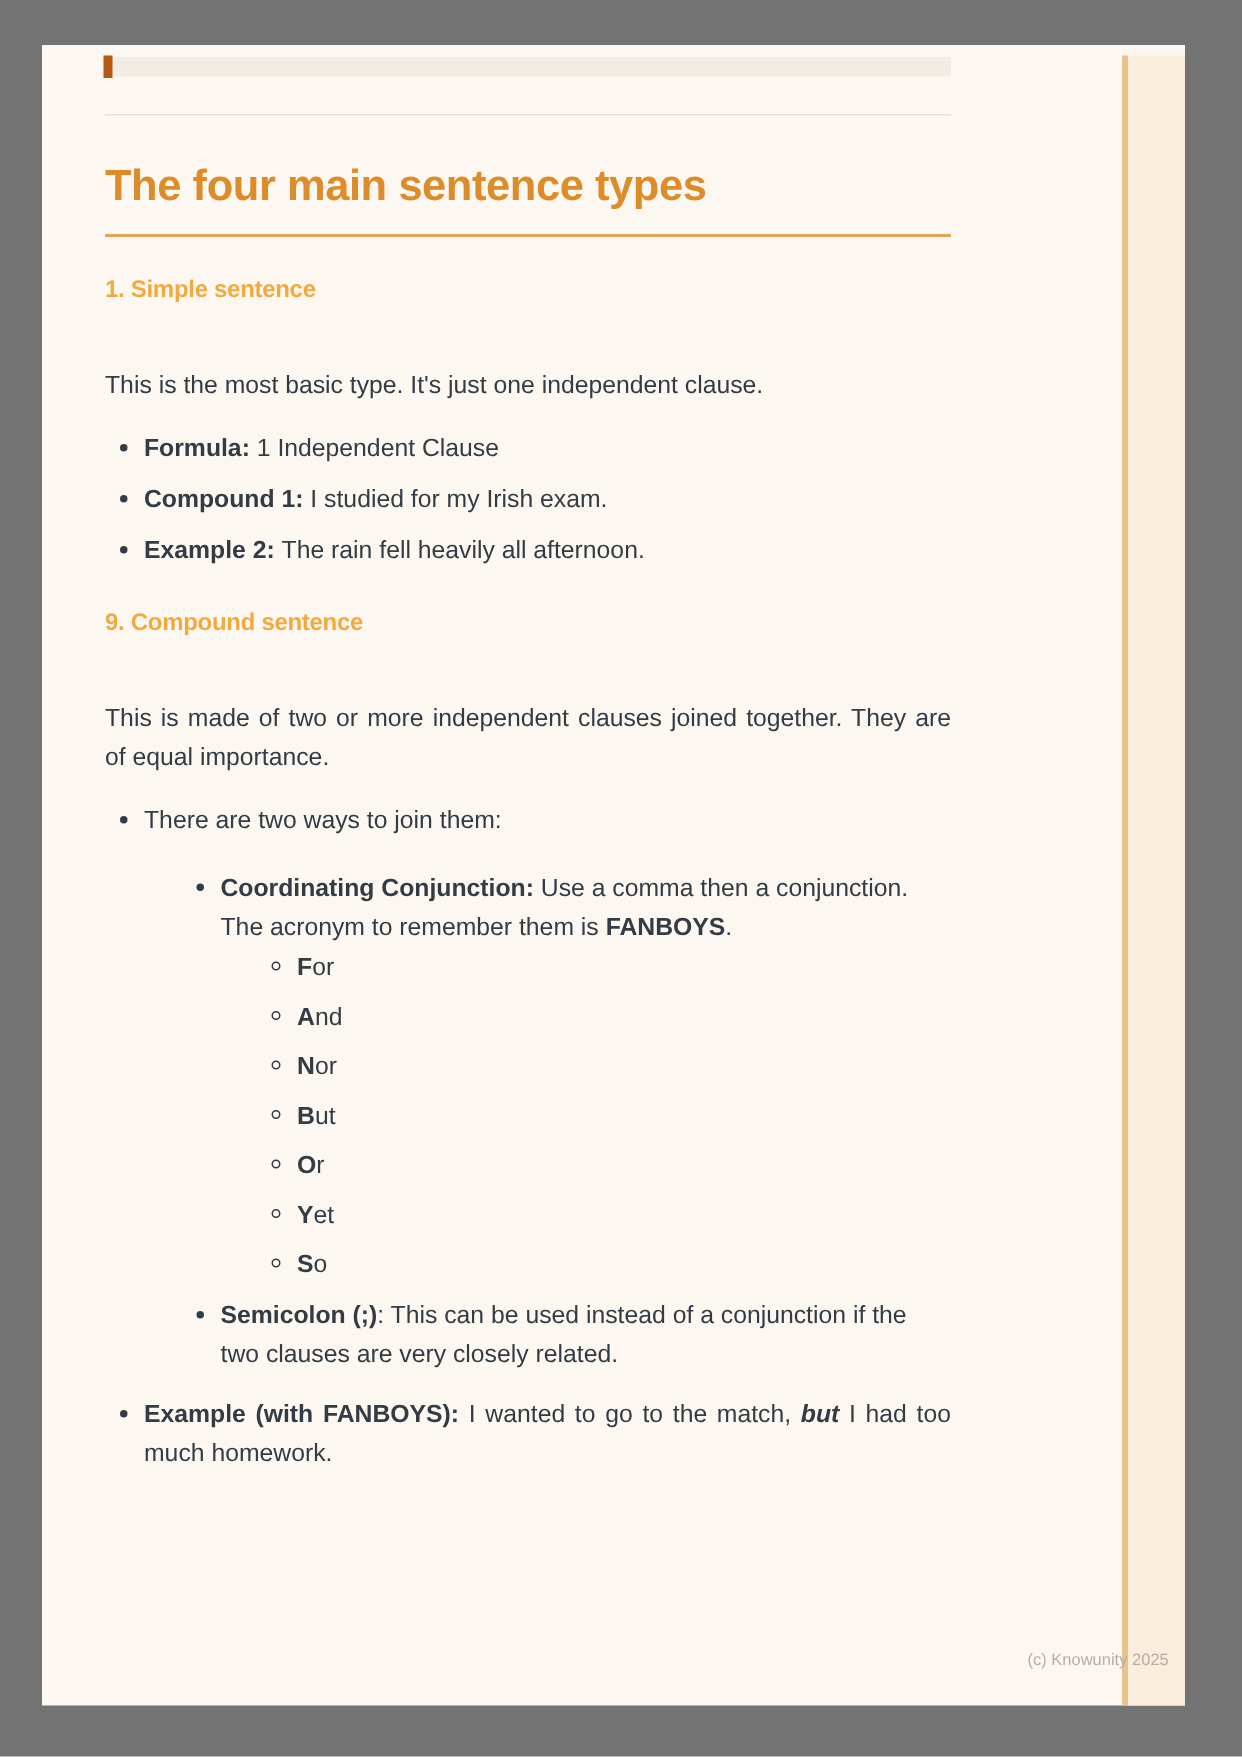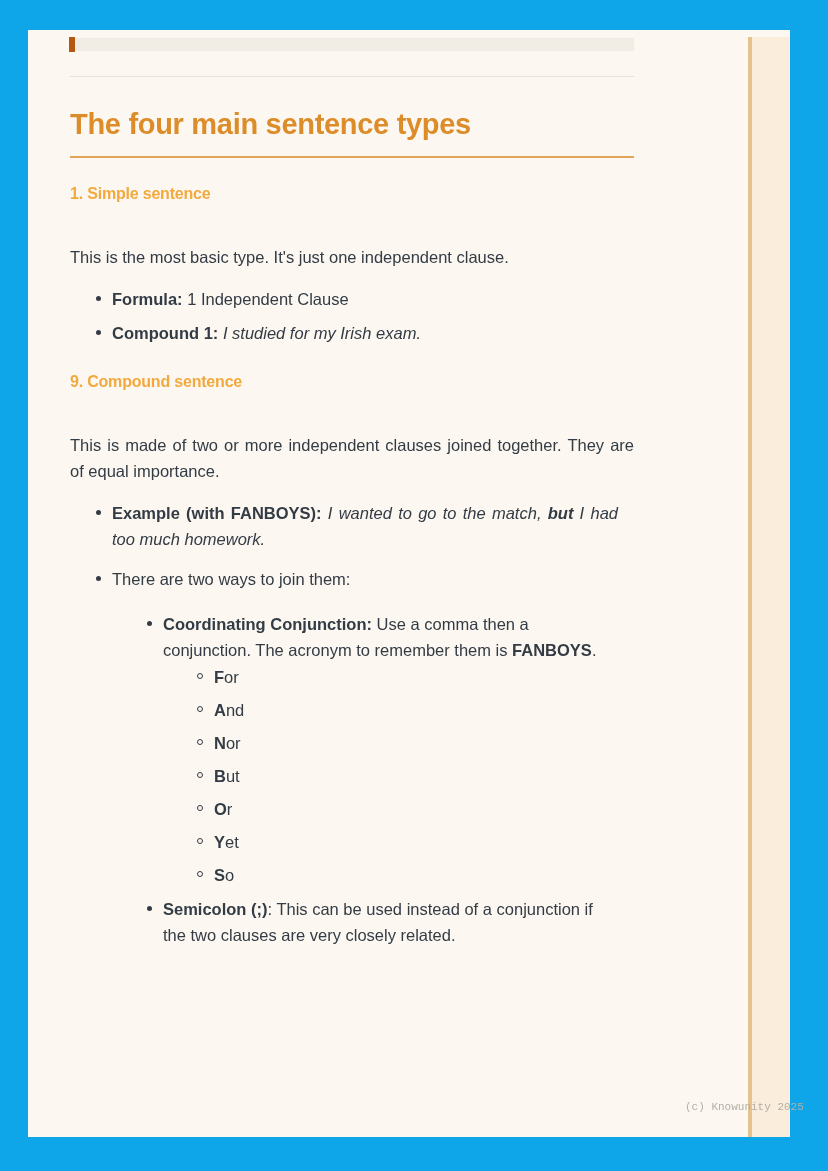--- a/index.html
+++ b/index.html
@@ -2,21 +2,21 @@
 <html style="--page-bg: #FCF8F1; --topbar-bg: #F1EDE4; --tick: #B4590F; --divider: #E7E2D8; --title: #DC8C29; --rule: #E3A457; --h2: #F2A93E; --text: #333B45; --band: #FAEDDB; --band-line: #E6C28C; --watermark: #B3AEA6;"><head>
 <meta charset="utf-8">
 <style>
   html,body{margin:0;padding:0;}
   body{
     width:828px;height:1171px;
     background:#ffffff;
     font-family:"Liberation Sans", sans-serif;
     -webkit-font-smoothing:antialiased;
   }
-  .canvas{position:relative;width:828px;height:1171px;background:#0ea5e9;overflow:hidden;}
+  .canvas{position:relative;width:828px;height:1171px;background:#737373;overflow:hidden;}
   .page{
     position:absolute;left:28px;top:30px;width:762px;height:1107px;
     background:var(--page-bg,#FCF8F1);
   }
   .side-line{position:absolute;left:720px;top:7px;bottom:0;width:4px;background:var(--band-line,#E6C28C);}
   .side-band{position:absolute;left:724px;top:7px;bottom:0;width:38px;background:var(--band,#FAEDDB);}
   .content{
     position:absolute;left:42px;top:0;width:564px;
     color:var(--text,#333B45);
     font-size:16.5px;line-height:26px;
@@ -31,46 +31,46 @@
   .title-rule{margin-top:15px;height:2px;background:var(--rule,#E3A457);}
   h2{
     margin:22px 0 0;font-size:16px;line-height:28px;font-weight:700;
     color:var(--h2,#F2A93E);letter-spacing:-0.2px;
   }
   p{margin:0;}
   p.intro{margin-top:17px;}
   p.lead{margin-top:36px;}
   .just{text-align:justify;}
 
-  ul{list-style:none;margin:16px;padding:0;}
+  ul{list-style:none;margin:0;padding:0;}
   ul.l1{margin-top:16px;}
   li{position:relative;padding-left:26px;}
   .l1 > li{margin-bottom:8px;}
   .s2 .l1 > li{margin-bottom:14px;}
   li.dot::before{
     content:"";position:absolute;left:10px;top:10px;width:5px;height:5px;
     border-radius:50%;background:var(--text,#333B45);
   }
   li.circ::before{
     content:"";position:absolute;left:9px;top:9px;width:4px;height:4px;
     border-radius:50%;border:1.5px solid var(--text,#333B45);background:transparent;
   }
   ul.l2{margin:19px 0 0 25px;}
   .l2 > li{margin-bottom:8px;}
   ul.l3{margin:1px 0 8px 25px;}
   .l3 > li{margin-bottom:7px;}
 
   .b{font-weight:700;}
-  .i{font-style:italic;}
+  .i{}
   .bi{font-weight:700;font-style:italic;}
 
   .watermark{
     position:absolute;left:657px;top:1071px;
     font-size:11px;line-height:13px;color:var(--watermark,#B3AEA6);
-    white-space:nowrap;z-index:5;font-family:Liberation Mono, monospace;
+    white-space:nowrap;z-index:5;
   }
 </style>
 </head>
 <body>
 
 <div class="canvas">
   <div class="page">
     <div class="side-line"></div>
     <div class="side-band"></div>
 
@@ -84,45 +84,46 @@
       <h1>The four main sentence types</h1>
       <div class="title-rule"></div>
 
 
       <h2>1. Simple sentence</h2>
       <p class="lead">This is the most basic type. It's just one independent clause.</p>
 
       <ul class="l1">
         <li class="dot"><span class="b">Formula: </span><span>1 Independent Clause</span></li>
         <li class="dot"><span class="b">Compound 1: </span><span class="i">I studied for my Irish exam.</span></li>
+        <li class="dot"><span class="b">Example 2: </span><span class="i">The rain fell heavily all afternoon.</span></li>
       </ul>
 
       <div class="s2">
         <h2>9. Compound sentence</h2>
         <p class="lead just">This is made of two or more independent clauses joined together. They are of equal importance.</p>
 
         <ul class="l1">
-
-          <li class="dot just"><span class="b">Example (with FANBOYS): </span><span class="i">I wanted to go to the match, </span><span class="bi">but</span><span class="i"> I had too much homework.</span></li>
 
           <li class="dot"><span>There are two ways to join them:</span>
             <ul class="l2">
               <li class="dot"><span class="b">Coordinating Conjunction: </span><span>Use a comma then a conjunction. The acronym to remember them is </span><span class="b">FANBOYS</span><span>.</span>
                 <ul class="l3">
                   <li class="circ"><span class="b">F</span><span>or</span></li>
                   <li class="circ"><span class="b">A</span><span>nd</span></li>
                   <li class="circ"><span class="b">N</span><span>or</span></li>
                   <li class="circ"><span class="b">B</span><span>ut</span></li>
                   <li class="circ"><span class="b">O</span><span>r</span></li>
                   <li class="circ"><span class="b">Y</span><span>et</span></li>
                   <li class="circ"><span class="b">S</span><span>o</span></li>
                 </ul>
               </li>
               <li class="dot"><span class="b">Semicolon (;)</span><span>: This can be used instead of a conjunction if the two clauses are very closely related.</span></li>
             </ul>
           </li>
+
+          <li class="dot just"><span class="b">Example (with FANBOYS): </span><span class="i">I wanted to go to the match, </span><span class="bi">but</span><span class="i"> I had too much homework.</span></li>
         </ul>
       </div>
     </div>
 
     <div class="watermark">(c) Knowunity 2025</div>
   </div>
 </div>
 
 </body></html>

